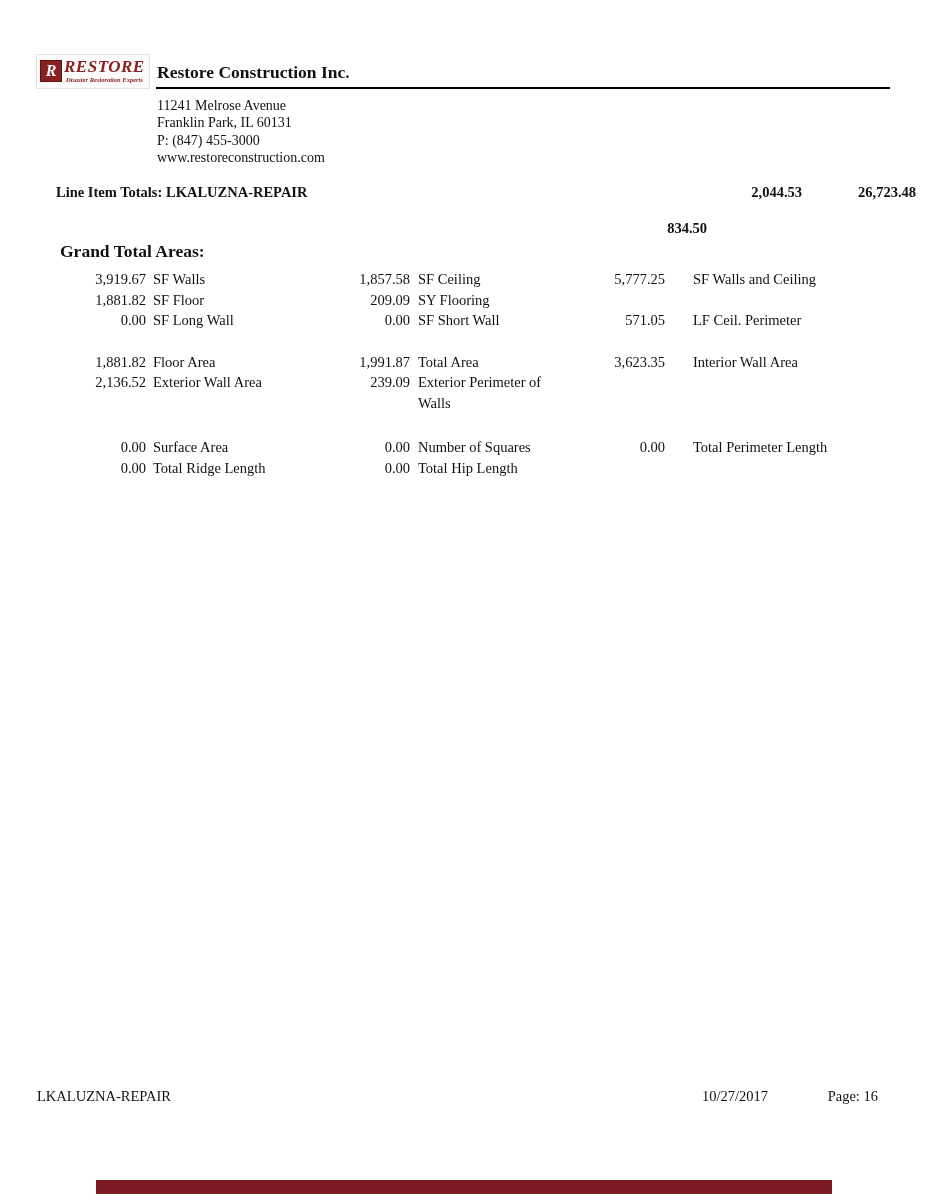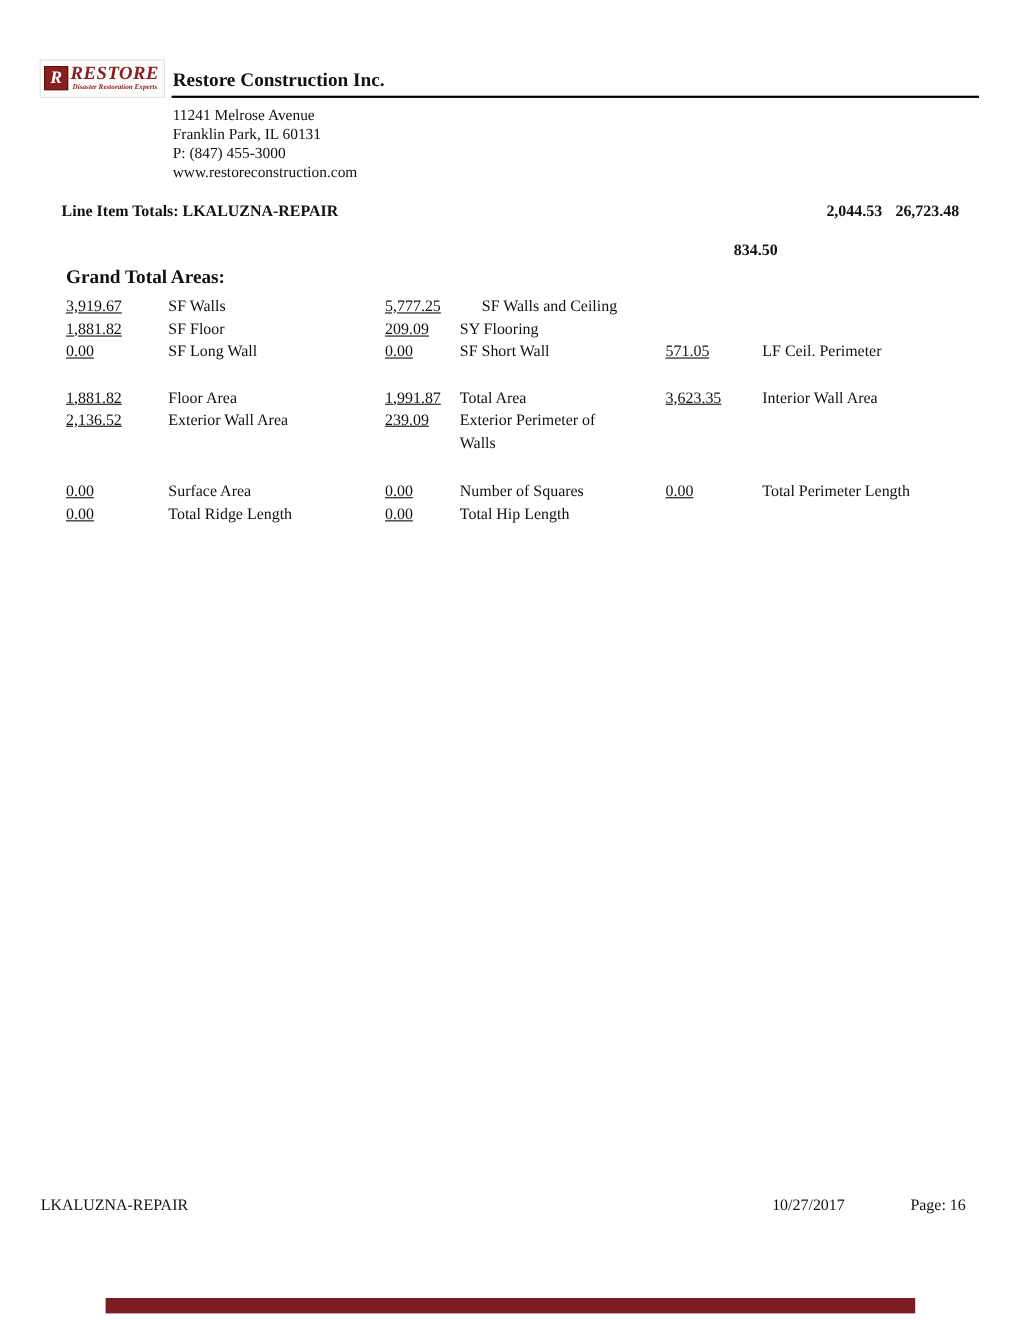--- a/index.html
+++ b/index.html
@@ -32,33 +32,33 @@
   .company-title{position:absolute;left:157px;top:62px;font-size:17.5px;font-weight:bold;}
   .header-rule{position:absolute;left:156px;top:87px;width:734px;height:2px;background:#000;}
   .address{position:absolute;left:157px;top:97px;font-size:14px;line-height:17.4px;}
   .address span{display:block;}
   
   .totals-row{position:absolute;left:0;top:184px;width:928px;height:20px;font-weight:bold;font-size:14.5px;}
   .totals-label{position:absolute;left:56px;top:0;white-space:nowrap;}
   .totals-val{position:absolute;top:0;width:120px;text-align:right;}
   .totals-val.v0{left:587px;margin-top:36px;}
   .totals-val.v1{left:682px;}
-  .totals-val.v2{left:752px;text-align:right;}
+  .totals-val.v2{left:796px;text-align:right;}
   
   .grand-title{position:absolute;left:60px;top:241px;font-size:17.5px;font-weight:bold;}
   .areas-grid{position:absolute;left:60px;top:269px;width:830px;font-size:14.5px;}
   .area-section{margin-top:0;}
   .area-section:nth-child(2){margin-top:21px;}
   .area-section:nth-child(3){margin-top:24px;}
   .area-row{display:flex;align-items:flex-start;}
   .area-cell{display:flex;align-items:flex-start;line-height:20.5px;box-sizing:border-box;}
   .area-cell.c0{width:290px;}
   .area-cell.c1{width:255px;}
   .area-cell.c2{width:285px;}
-  .num{display:inline-block;flex:0 0 auto;text-decoration:underline;}
+  .num{display:inline-block;text-align:right;flex:0 0 auto;}
   .c0 .num{width:86px;margin-right:7px;}
   .c1 .num{width:60px;margin-right:8px;}
   .c2 .num{width:60px;margin-right:28px;}
   .c1 .label{max-width:140px;}
   
   .footer-job{position:absolute;left:37px;top:1088px;font-size:14.5px;}
   .footer-date{position:absolute;left:648px;top:1088px;width:120px;text-align:right;font-size:14.5px;}
   .footer-page{position:absolute;left:780px;top:1088px;width:98px;text-align:right;font-size:14.5px;}
   .bottom-bar{position:absolute;left:96px;top:1180px;width:736px;height:14px;background:var(--bar);}
 </style>
@@ -92,20 +92,24 @@
   </div>
 
   <div class="grand-title">Grand Total Areas:</div>
   <div class="areas-grid">
       <div class="area-section">
         <div class="area-row">
           <div class="area-cell c0">
             <span class="num">3,919.67</span>
             <span class="label">SF Walls</span>
           </div>
+          <div class="area-cell c1">
+            <span class="num">1,857.58</span>
+            <span class="label">SF Ceiling</span>
+          </div>
           <div class="area-cell c2">
             <span class="num">5,777.25</span>
             <span class="label">SF Walls and Ceiling</span>
           </div>
         </div>
         <div class="area-row">
           <div class="area-cell c0">
             <span class="num">1,881.82</span>
             <span class="label">SF Floor</span>
           </div>

